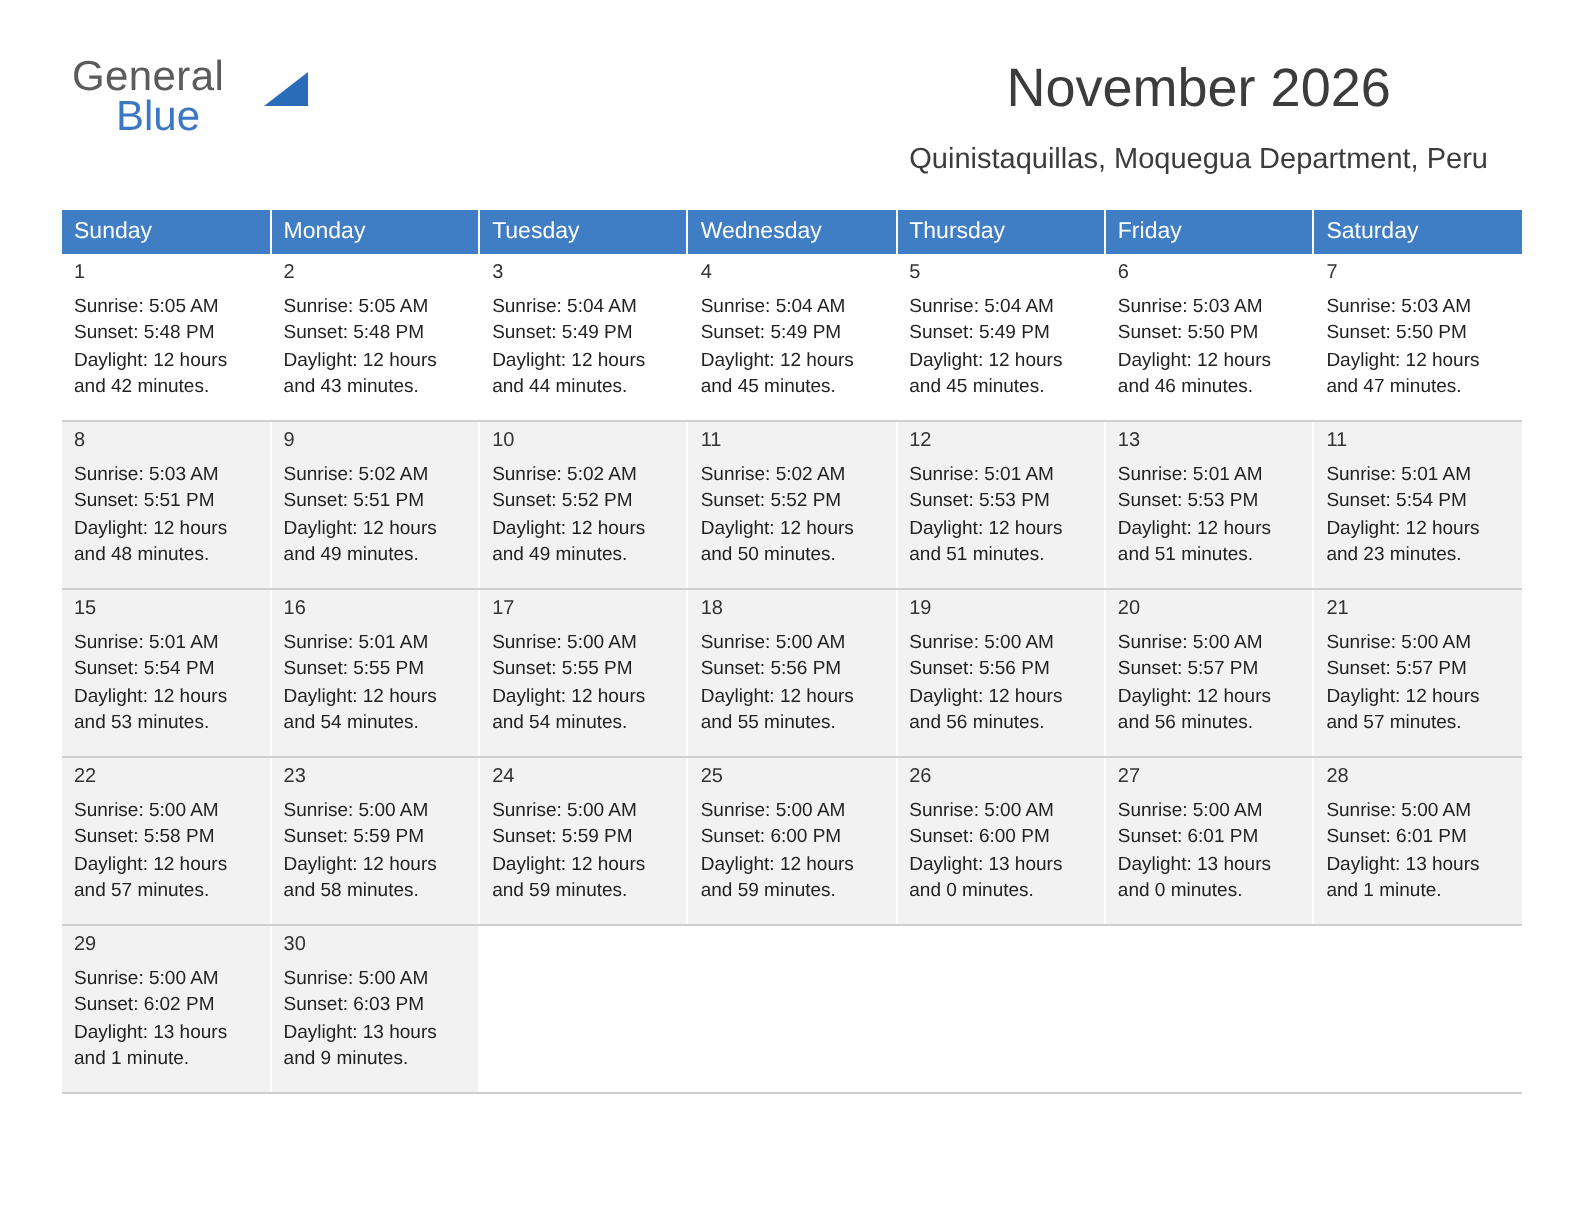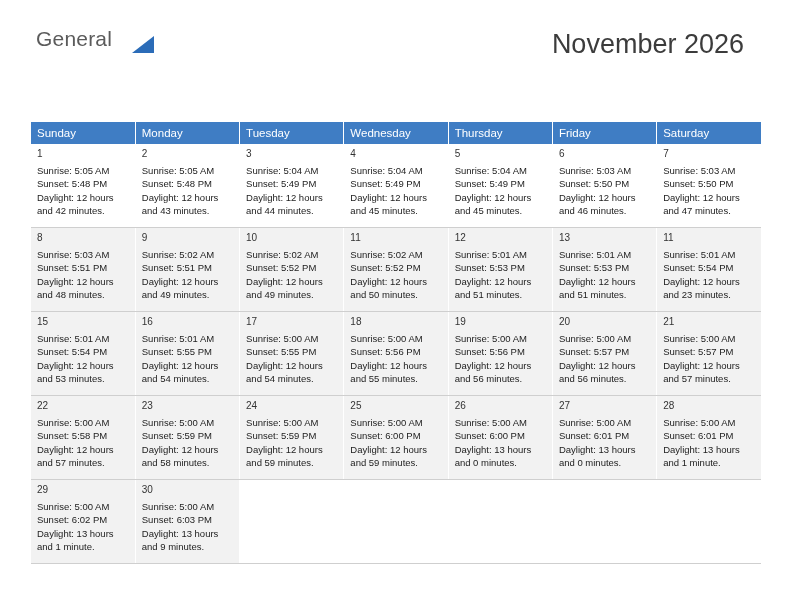--- a/index.html
+++ b/index.html
@@ -74,21 +74,21 @@
     font-size: 14.5px;
     color: #3c3c3c;
     line-height: 20px;
     margin-top: 10px;
     white-space: nowrap;
   }
   
   .calendar {
     position: absolute;
     left: 31px;
-    top: 122px;
+    top: 105px;
     width: 730px;
     border-collapse: collapse;
     table-layout: fixed;
   }
   .calendar th {
     background: #3f7dc4;
     color: #ffffff;
     font-size: 11.5px;
     font-weight: normal;
     text-align: left;
@@ -120,24 +120,26 @@
   .info-line { display: block; white-space: nowrap; }
 </style>
 </head>
 <body>
 
 <div class="page">
 
   <div class="header">
     <div class="logo">
       <span class="logo-general">General</span>
+      <span class="logo-blue">Blue</span>
       <span class="logo-mark"></span>
     </div>
     <div class="title-block">
       <div class="month-title">November 2026</div>
+      <div class="location">Quinistaquillas, Moquegua Department, Peru</div>
     </div>
   </div>
 
   <table class="calendar">
     <thead>
       <tr>
         <th>Sunday</th>
         <th>Monday</th>
         <th>Tuesday</th>
         <th>Wednesday</th>

